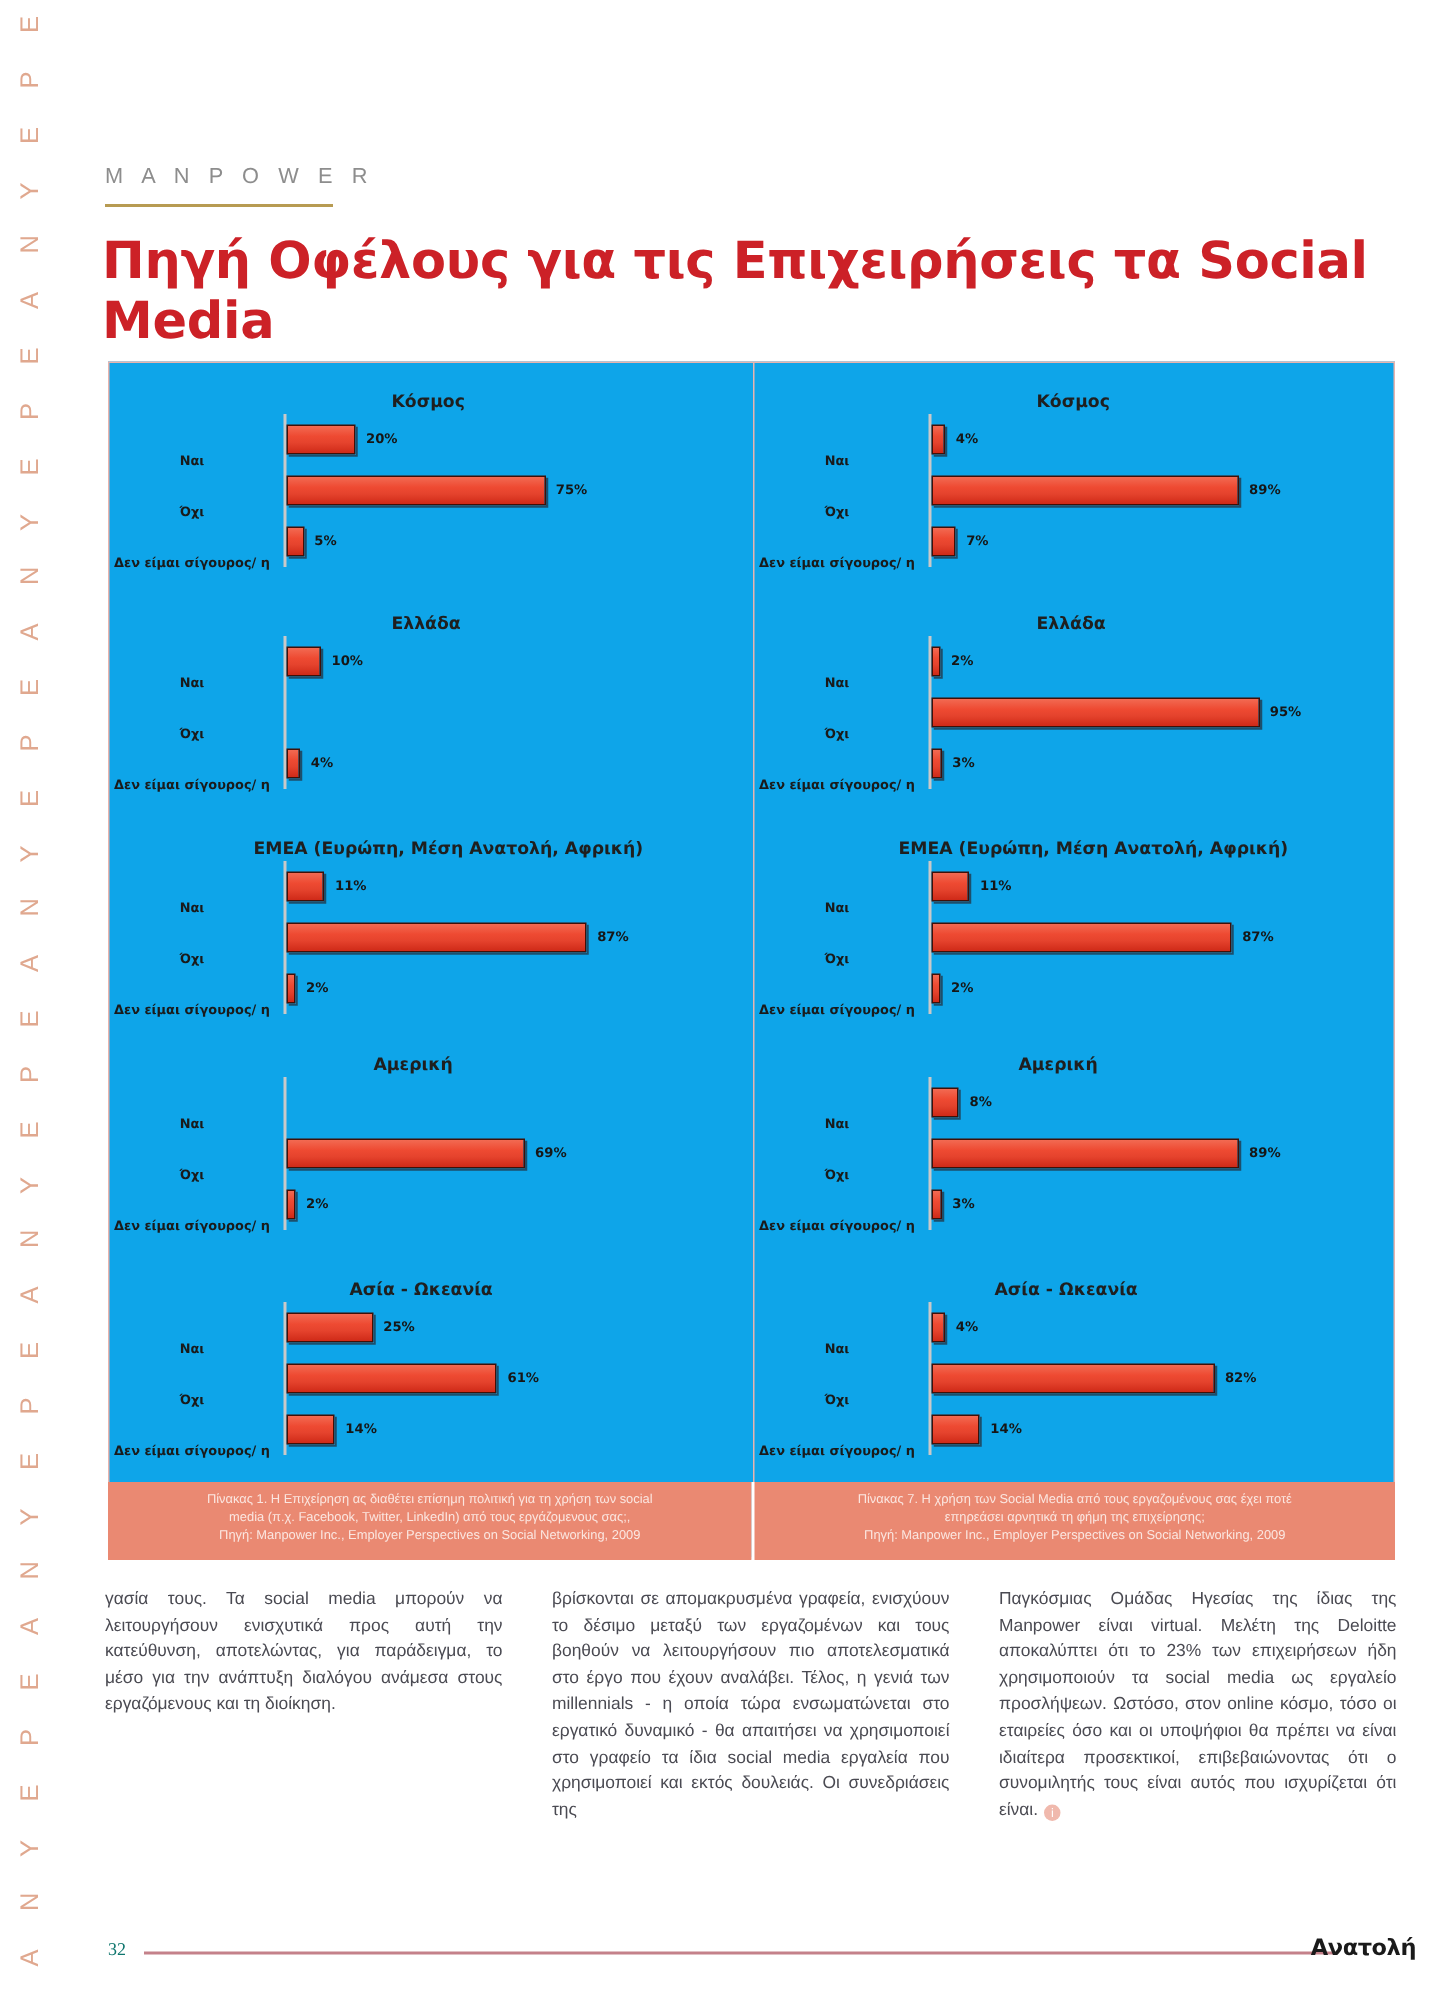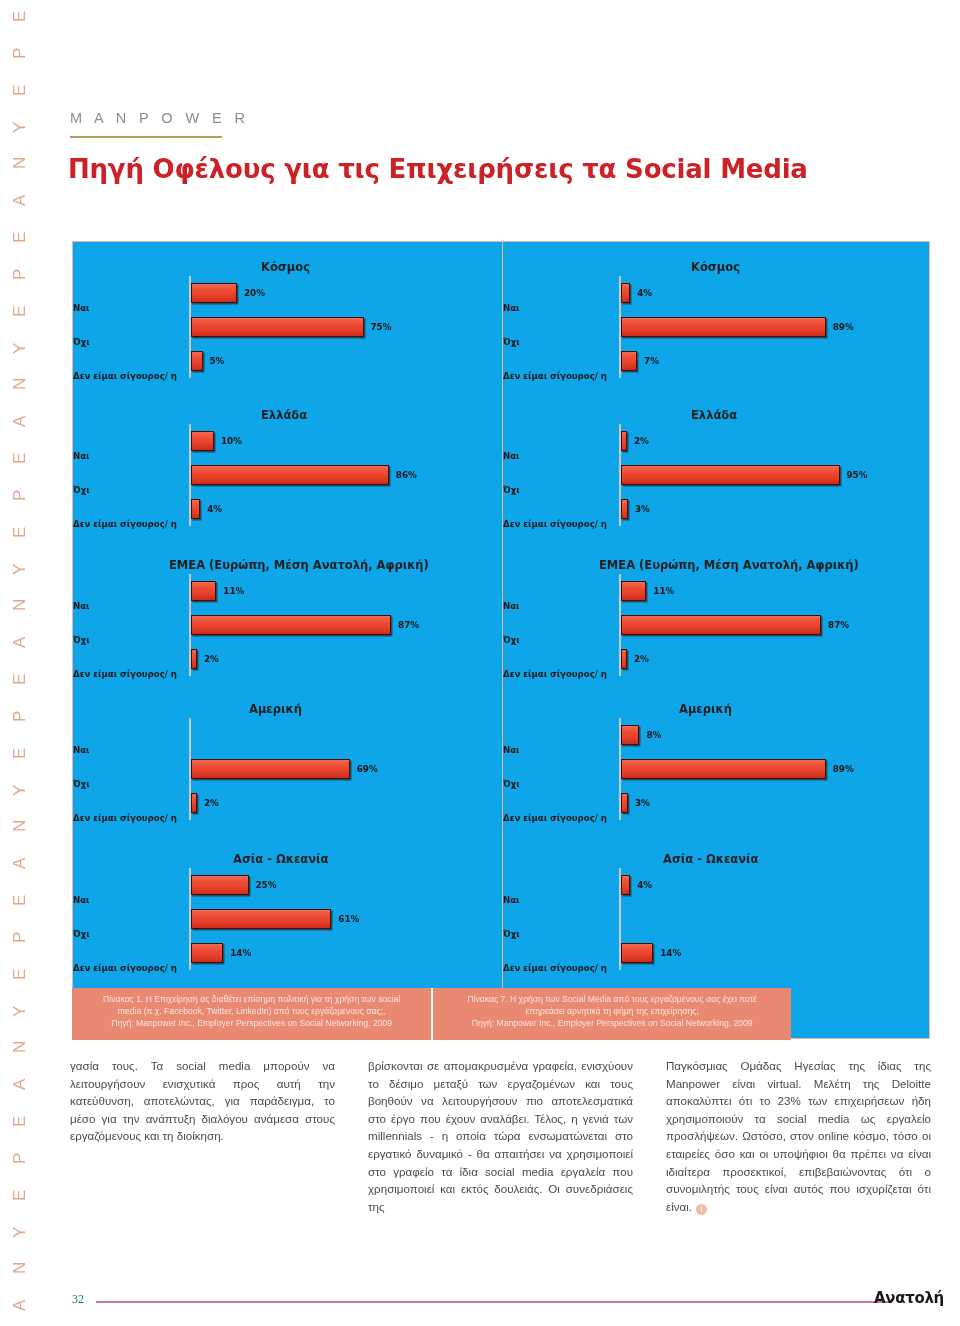--- a/index.html
+++ b/index.html
@@ -30,21 +30,21 @@
     position: absolute; left: 70px; top: 110px;
     font-size: 14.5px; letter-spacing: 4.4px; color: #8d8d8d;
     font-family: "Liberation Sans", sans-serif;
   }
   .gold-rule {
     position: absolute; left: 70px; top: 136px; width: 152px; height: 2px;
     background: #b79b52;
   }
   .headline {
     position: absolute; left: 68px; top: 154px;
-    font-size: 26px; font-weight: bold; color: #cc2127;
+    font-size: 34px; font-weight: bold; color: #cc2127;
     font-family: "DejaVu Sans", sans-serif; letter-spacing: -0.2px;
   }
 
   
   .figframe {
     position: absolute; left: 72px; top: 241px; width: 858px; height: 798px;
     border: 1px solid #e8b4ae; background: #0ea5e9;
   }
   .figcol {
     position: absolute; top: 0; width: 429px; height: 798px;
@@ -57,21 +57,21 @@
   .blk-title {
     position: absolute; font-size: 11.5px; font-weight: bold; color: #1f1f1f;
     font-family: "DejaVu Sans", sans-serif; white-space: nowrap;
   }
   .rowset { position: absolute; left: 0; top: 0; width: 429px; }
   .brow {
     position: relative; height: 34px;
     display: flex; align-items: center;
   }
   .blabel {
-    width: 116px; flex: 0 0 116px; text-align: left; padding-right: 6px;
+    width: 116px; flex: 0 0 116px; text-align: center; padding-right: 6px;
     font-size: 8.6px; font-weight: bold; color: #1a1a1a; line-height: 1.12;
     font-family: "DejaVu Sans", sans-serif;
     margin-top: 32px;
   }
   .axis {
     flex: 0 0 2px; width: 2px; align-self: stretch;
     background: #c9c9c9;
   }
   .barwrap { flex: 1 1 auto; display: flex; align-items: center; height: 100%; }
   .bar {
@@ -80,21 +80,21 @@
     border: 1px solid #3f1008;
     box-shadow: 1.5px 1.5px 0 rgba(40,10,5,.55);
   }
   .bval {
     font-size: 8.8px; font-weight: bold; color: #161616; margin-left: 7px;
     font-family: "DejaVu Sans", sans-serif; white-space: nowrap;
   }
 
   
   .capwrap {
-    position: absolute; top: 988px; left: 72px; width: 719px; height: 52px;
+    position: absolute; top: 988px; left: 72px; width: 858px; height: 52px;
     display: flex;
   }
   .caption {
     width: 429px; height: 52px; background: #ea8972;
     color: #fbe6e0; font-size: 8.6px; line-height: 1.42;
     text-align: center; padding: 5px 26px 0 26px;
     font-family: "Liberation Sans", sans-serif;
   }
   .caption.right { border-left: 2px solid #ffffff; }
 
@@ -218,24 +218,20 @@
               <div class="blabel">Ναι</div>
               <div class="axis"></div>
               <div class="barwrap">
                 <div class="bar" style="width: 23px;"></div>
                 <div class="bval">10%</div>
               </div>
             </div>
             <div class="brow">
               <div class="blabel">Όχι</div>
               <div class="axis"></div>
-              <div class="barwrap">
-                <div class="bar" style="width: 197.8px;"></div>
-                <div class="bval">86%</div>
-              </div>
             </div>
             <div class="brow">
               <div class="blabel">Δεν είμαι σίγουρος/ η</div>
               <div class="axis"></div>
               <div class="barwrap">
                 <div class="bar" style="width: 9.2px;"></div>
                 <div class="bval">4%</div>
               </div>
             </div>
           </div>
@@ -448,20 +444,24 @@
               <div class="blabel">Ναι</div>
               <div class="axis"></div>
               <div class="barwrap">
                 <div class="bar" style="width: 9.2px;"></div>
                 <div class="bval">4%</div>
               </div>
             </div>
             <div class="brow">
               <div class="blabel">Όχι</div>
               <div class="axis"></div>
+              <div class="barwrap">
+                <div class="bar" style="width: 188.6px;"></div>
+                <div class="bval">82%</div>
+              </div>
             </div>
             <div class="brow">
               <div class="blabel">Δεν είμαι σίγουρος/ η</div>
               <div class="axis"></div>
               <div class="barwrap">
                 <div class="bar" style="width: 32.2px;"></div>
                 <div class="bval">14%</div>
               </div>
             </div>
           </div>

